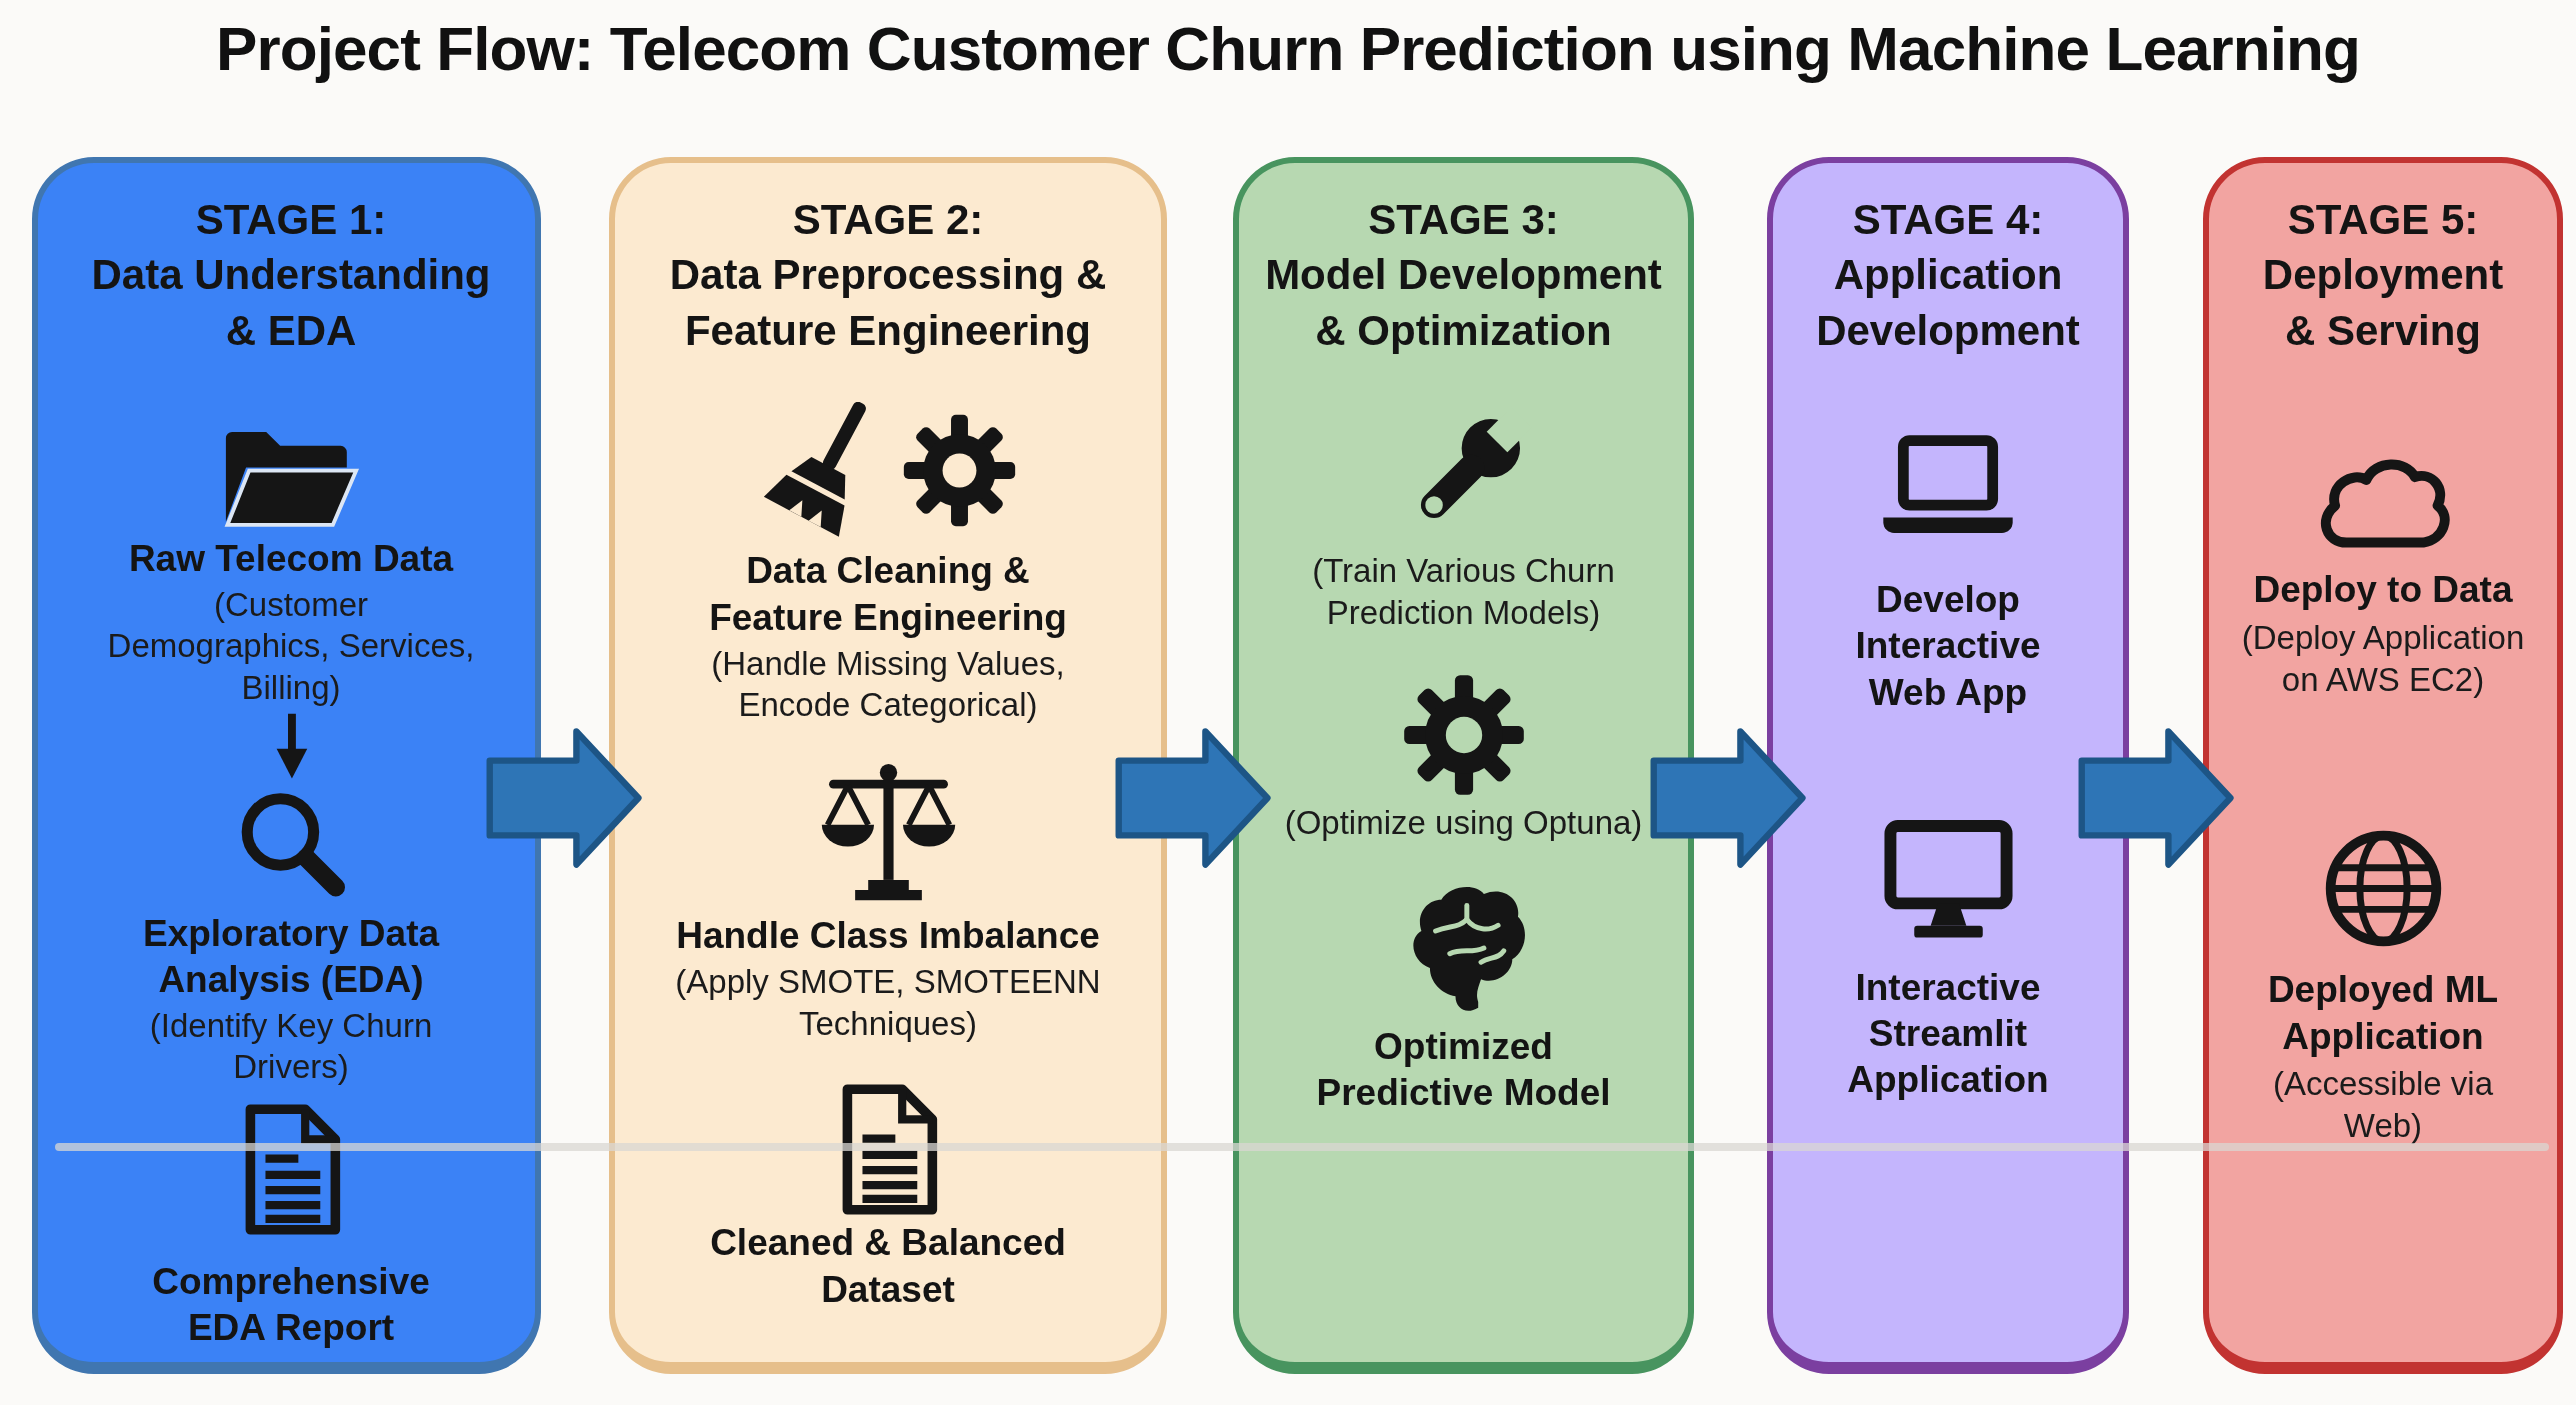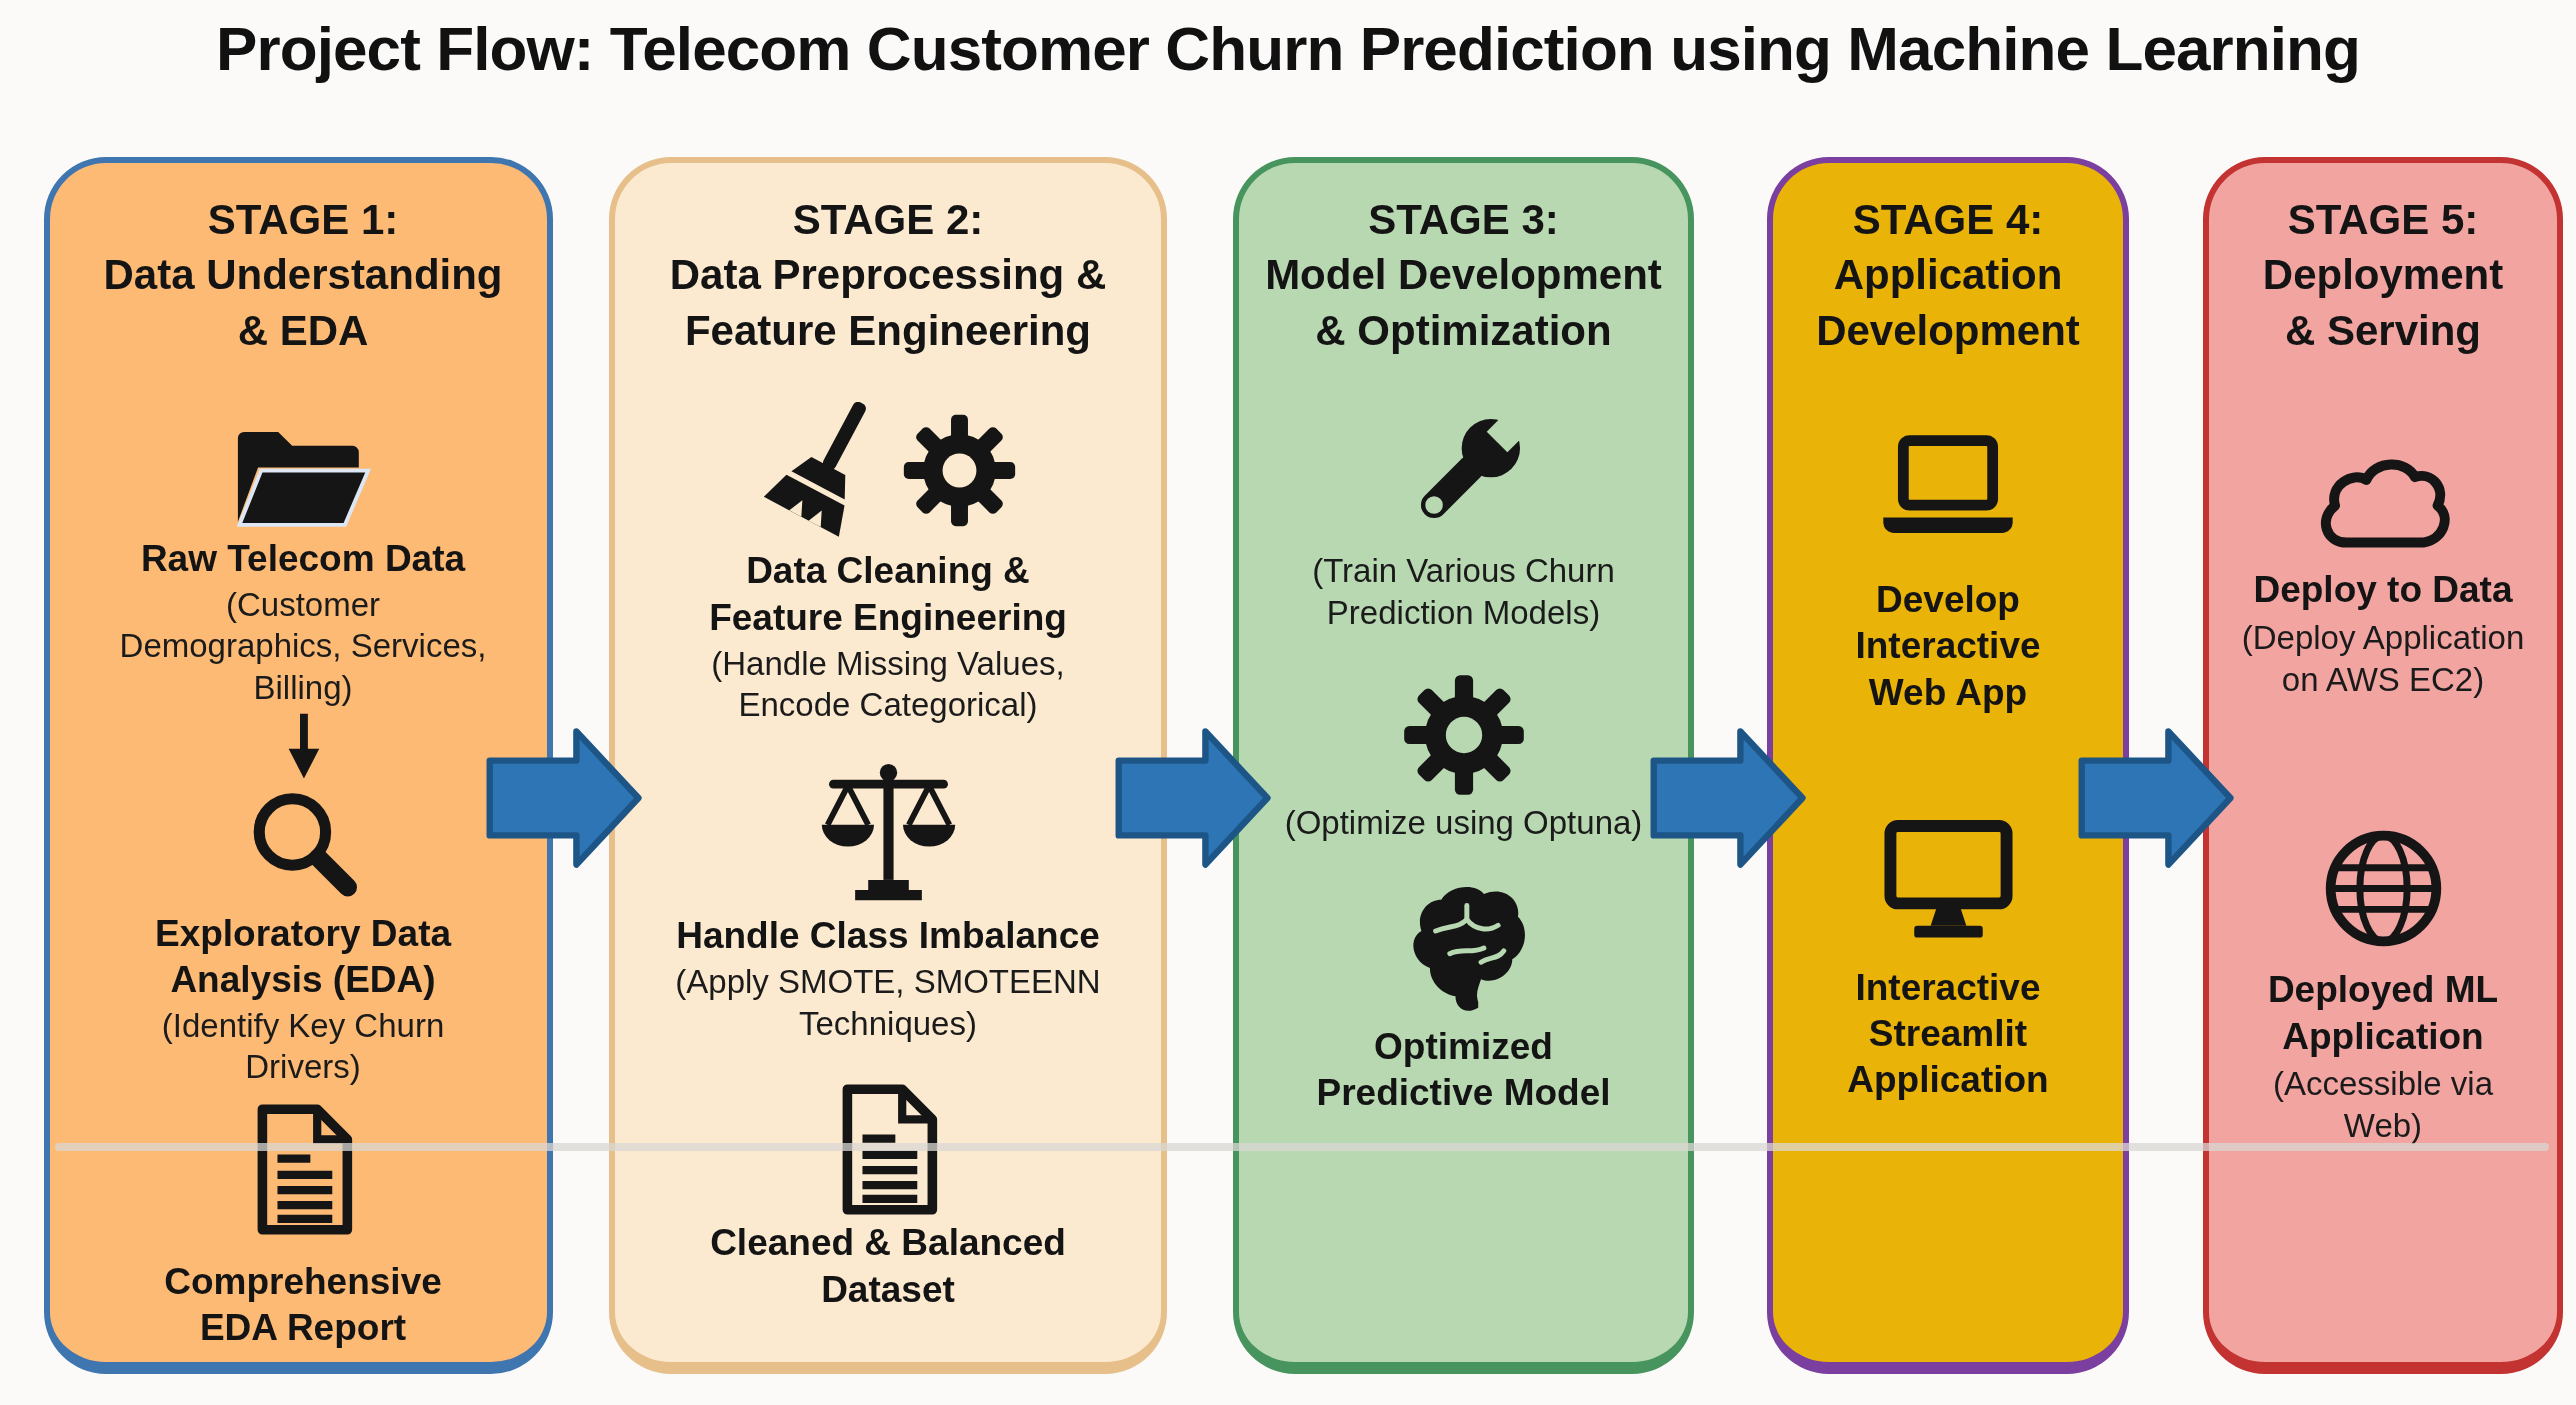--- a/index.html
+++ b/index.html
@@ -16,24 +16,24 @@
     position:absolute;left:0;top:12.8px;width:100%;
     text-align:center;font-size:62px;font-weight:bold;color:#111;
     letter-spacing:-0.9px;
   }
   .stage{
     position:absolute;top:157px;height:1217px;
     border-radius:62px;box-sizing:border-box;
     display:flex;flex-direction:column;align-items:center;
     border:6.4px solid;border-bottom-width:12px;
   }
-  .s1{left:44px;width:509px;background:#fdba74;border-color:#4076b0;padding-left:9px;}
+  .s1{left:32px;width:509px;background:#3b82f6;border-color:#4076b0;padding-left:9px;}
   .s2{left:609px;width:558px;background:#fcead0;border-color:#e6bf8b;}
   .s3{left:1233px;width:461px;background:#b7d8b1;border-color:#48945f;}
-  .s4{left:1767px;width:362px;background:#eab308;border-color:#7b3fa0;}
+  .s4{left:1767px;width:362px;background:#c4b5fd;border-color:#7b3fa0;}
   .s5{left:2203px;width:360px;background:#f2a4a1;border-color:#c23331;}
   .header{
     margin-top:29px;font-size:42px;font-weight:bold;line-height:1.32;
     text-align:center;white-space:pre-line;color:#141414;
   }
   .label{
     font-size:37px;font-weight:bold;line-height:1.25;
     text-align:center;white-space:pre-line;color:#141414;
   }
   .sub{

